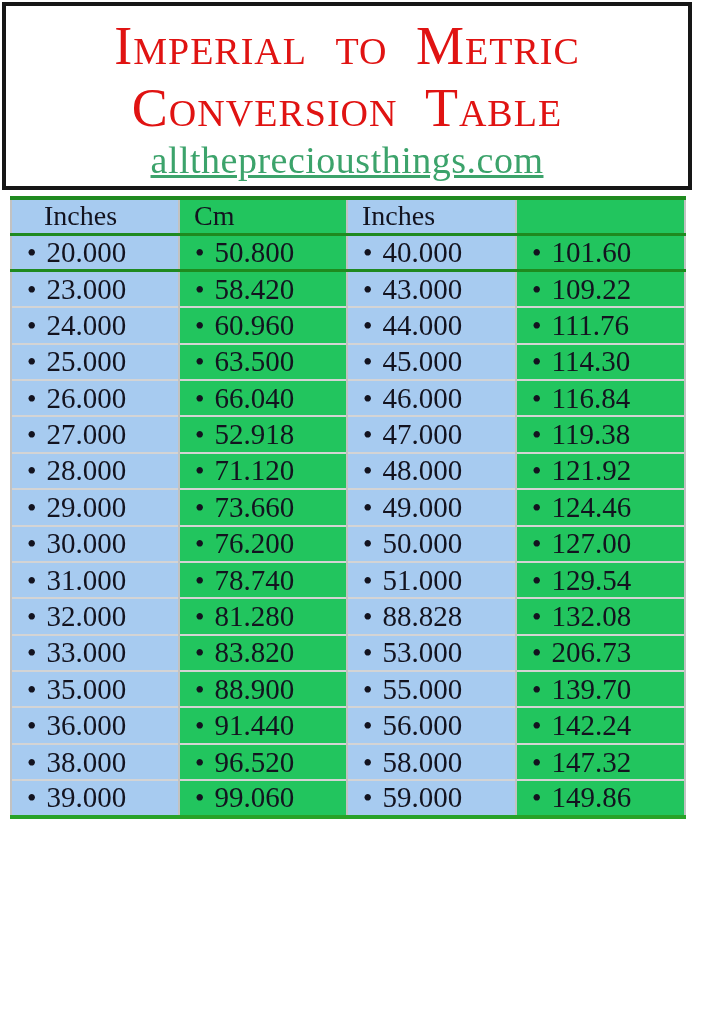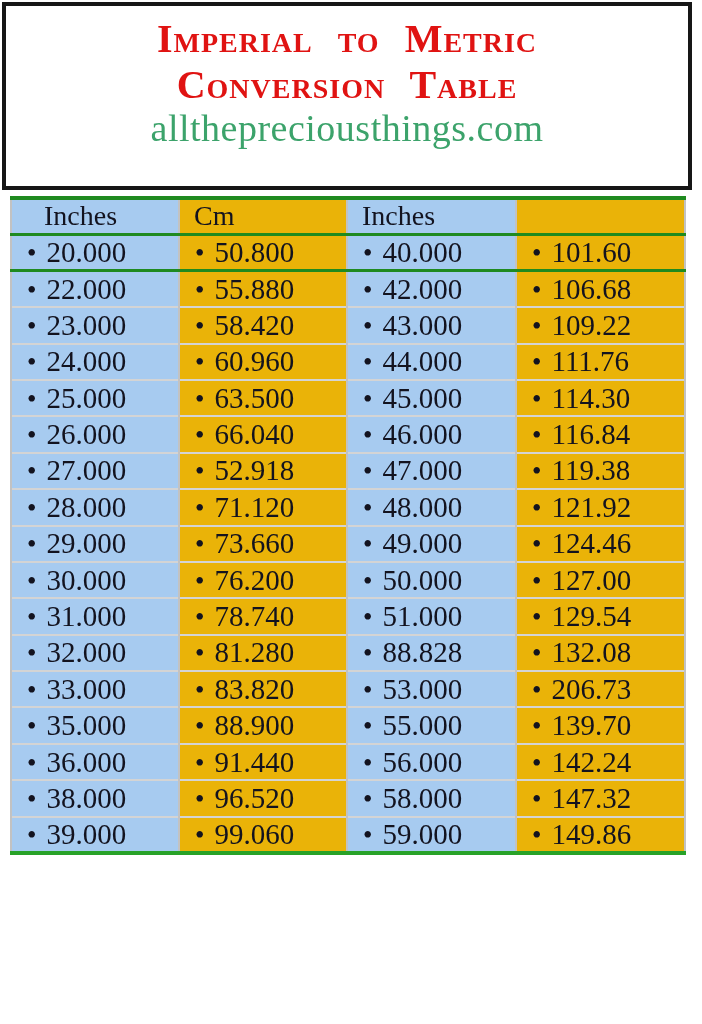--- a/index.html
+++ b/index.html
@@ -24,33 +24,34 @@
     width: 690px;
     height: 188px;
     box-sizing: border-box;
     border: 4px solid #161616;
     background: #ffffff;
     text-align: center;
     padding-top: 10px;
   }
   .title {
     font-variant: small-caps;
-    font-weight: bold;
+    font-weight: normal;
     color: #e01312;
-    font-size: 40px;
+    font-size: 54px;
     line-height: 1.14;
     letter-spacing: 1px;
     word-spacing: 14px;
   }
   .website {
     color: #3ca36b;
     font-size: 38px;
     line-height: 1.1;
     margin-top: 1px;
     letter-spacing: 0.5px;
+    text-decoration: underline;
   }
 
   
   table.conv {
     position: absolute;
     left: 10px;
     top: 196px;
     width: 674px;
     border-collapse: collapse;
     table-layout: fixed;
@@ -78,21 +79,21 @@
     margin-left: 36px;
   }
   .conv thead th:first-child { padding-left: 32px; }
   .conv tbody td { border-top: 2px solid #d4d4d4; }
   .conv tbody tr:first-child td {
     border-top: none;
     border-bottom: 3px solid #1f8a1f;
     margin-left: 40px;
   }
   .blue  { background: #a7cbf0; }
-  .white { background: #eab308; }
+  .white { background: #22c55e; }
   .bullet {
     display: inline-block;
     margin: 0 10px 0 5px;
     font-size: 27px;
   }
 </style>
 </head>
 <body>
 
 <div class="page">
@@ -119,26 +120,20 @@
       </tr>
     </thead>
     <tbody>
         <tr>
           <td class="blue"><span class="bullet">•</span><span>20.000</span></td>
           <td class="white"><span class="bullet">•</span><span>50.800</span></td>
           <td class="blue"><span class="bullet">•</span><span>40.000</span></td>
           <td class="white"><span class="bullet">•</span><span>101.60</span></td>
         </tr>
         <tr>
-          <td class="blue"><span class="bullet">•</span><span>22.000</span></td>
-          <td class="white"><span class="bullet">•</span><span>55.880</span></td>
-          <td class="blue"><span class="bullet">•</span><span>42.000</span></td>
-          <td class="white"><span class="bullet">•</span><span>106.68</span></td>
-        </tr>
-        <tr>
           <td class="blue"><span class="bullet">•</span><span>23.000</span></td>
           <td class="white"><span class="bullet">•</span><span>58.420</span></td>
           <td class="blue"><span class="bullet">•</span><span>43.000</span></td>
           <td class="white"><span class="bullet">•</span><span>109.22</span></td>
         </tr>
         <tr>
           <td class="blue"><span class="bullet">•</span><span>24.000</span></td>
           <td class="white"><span class="bullet">•</span><span>60.960</span></td>
           <td class="blue"><span class="bullet">•</span><span>44.000</span></td>
           <td class="white"><span class="bullet">•</span><span>111.76</span></td>

